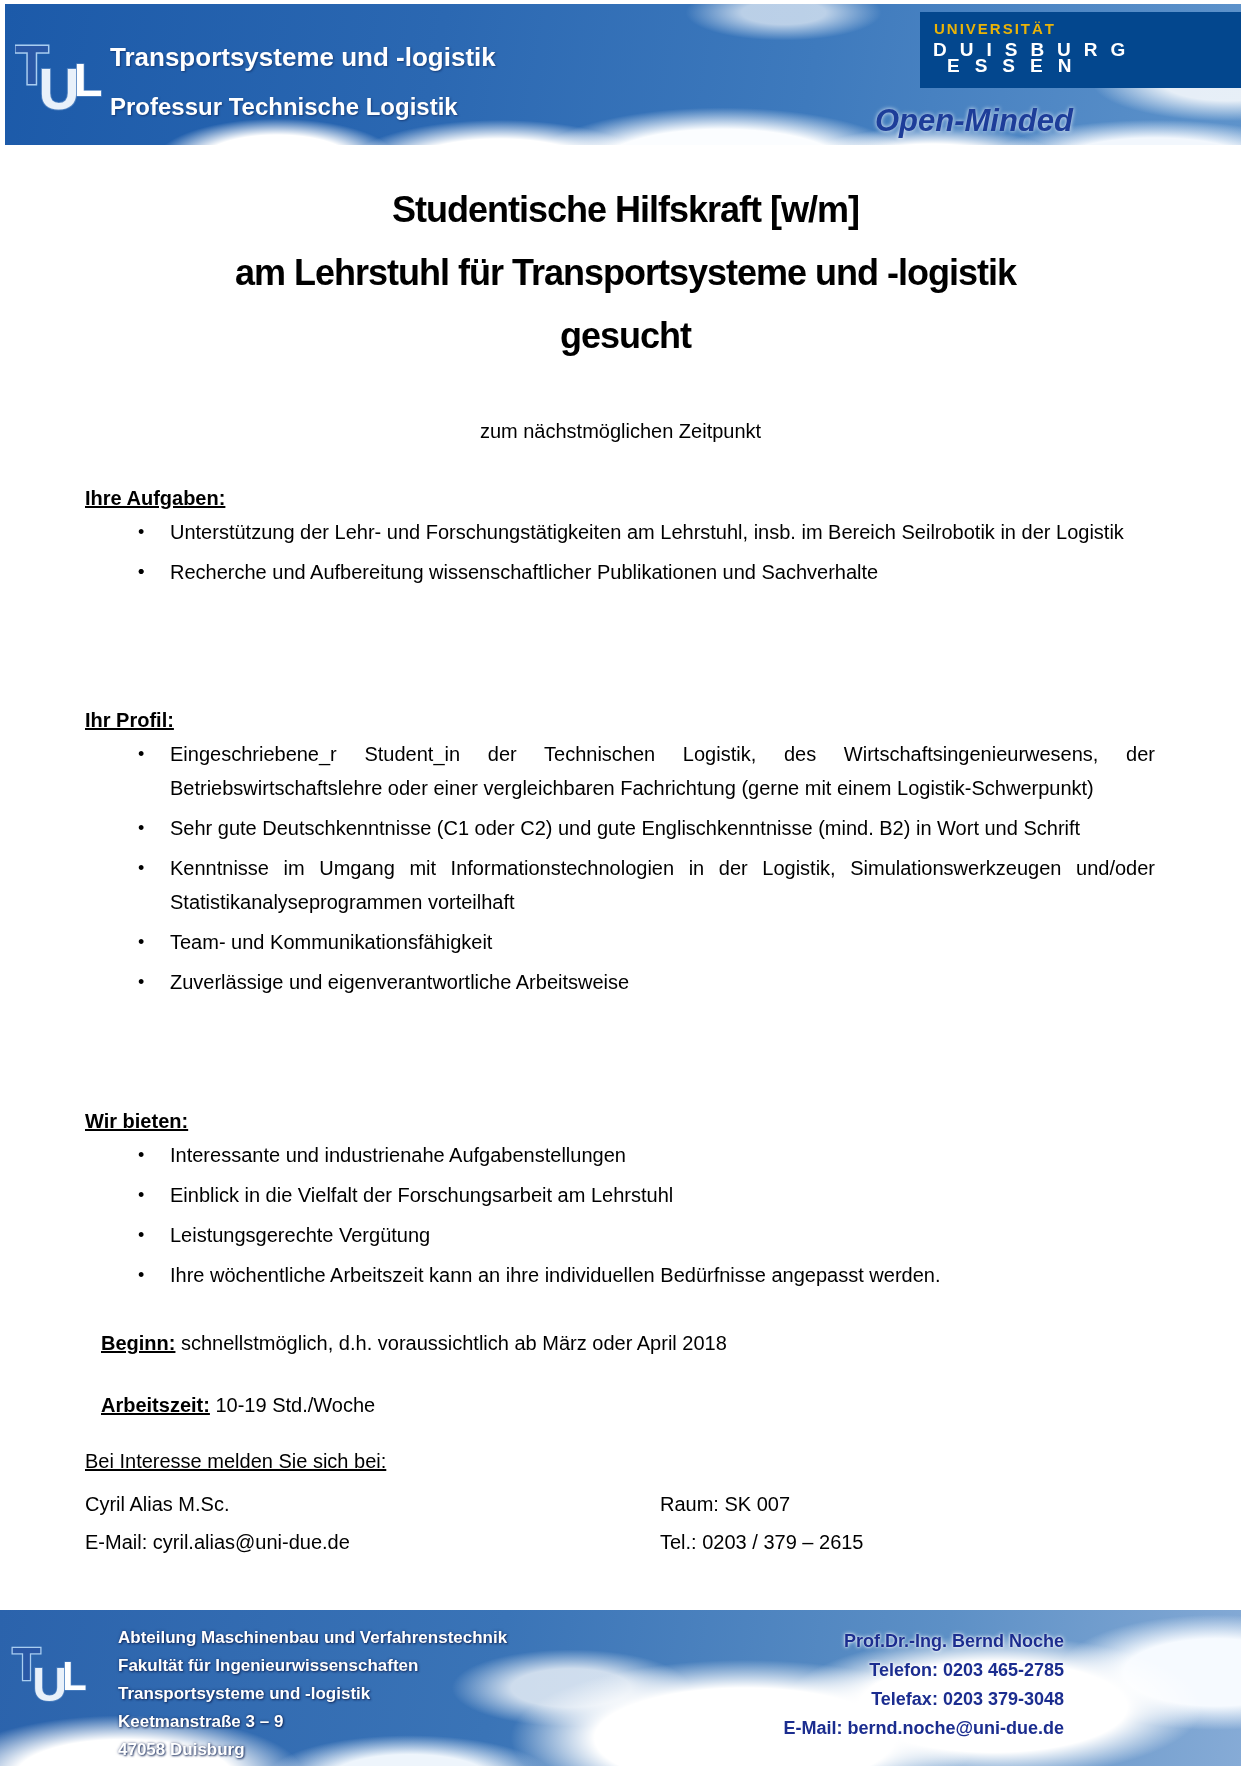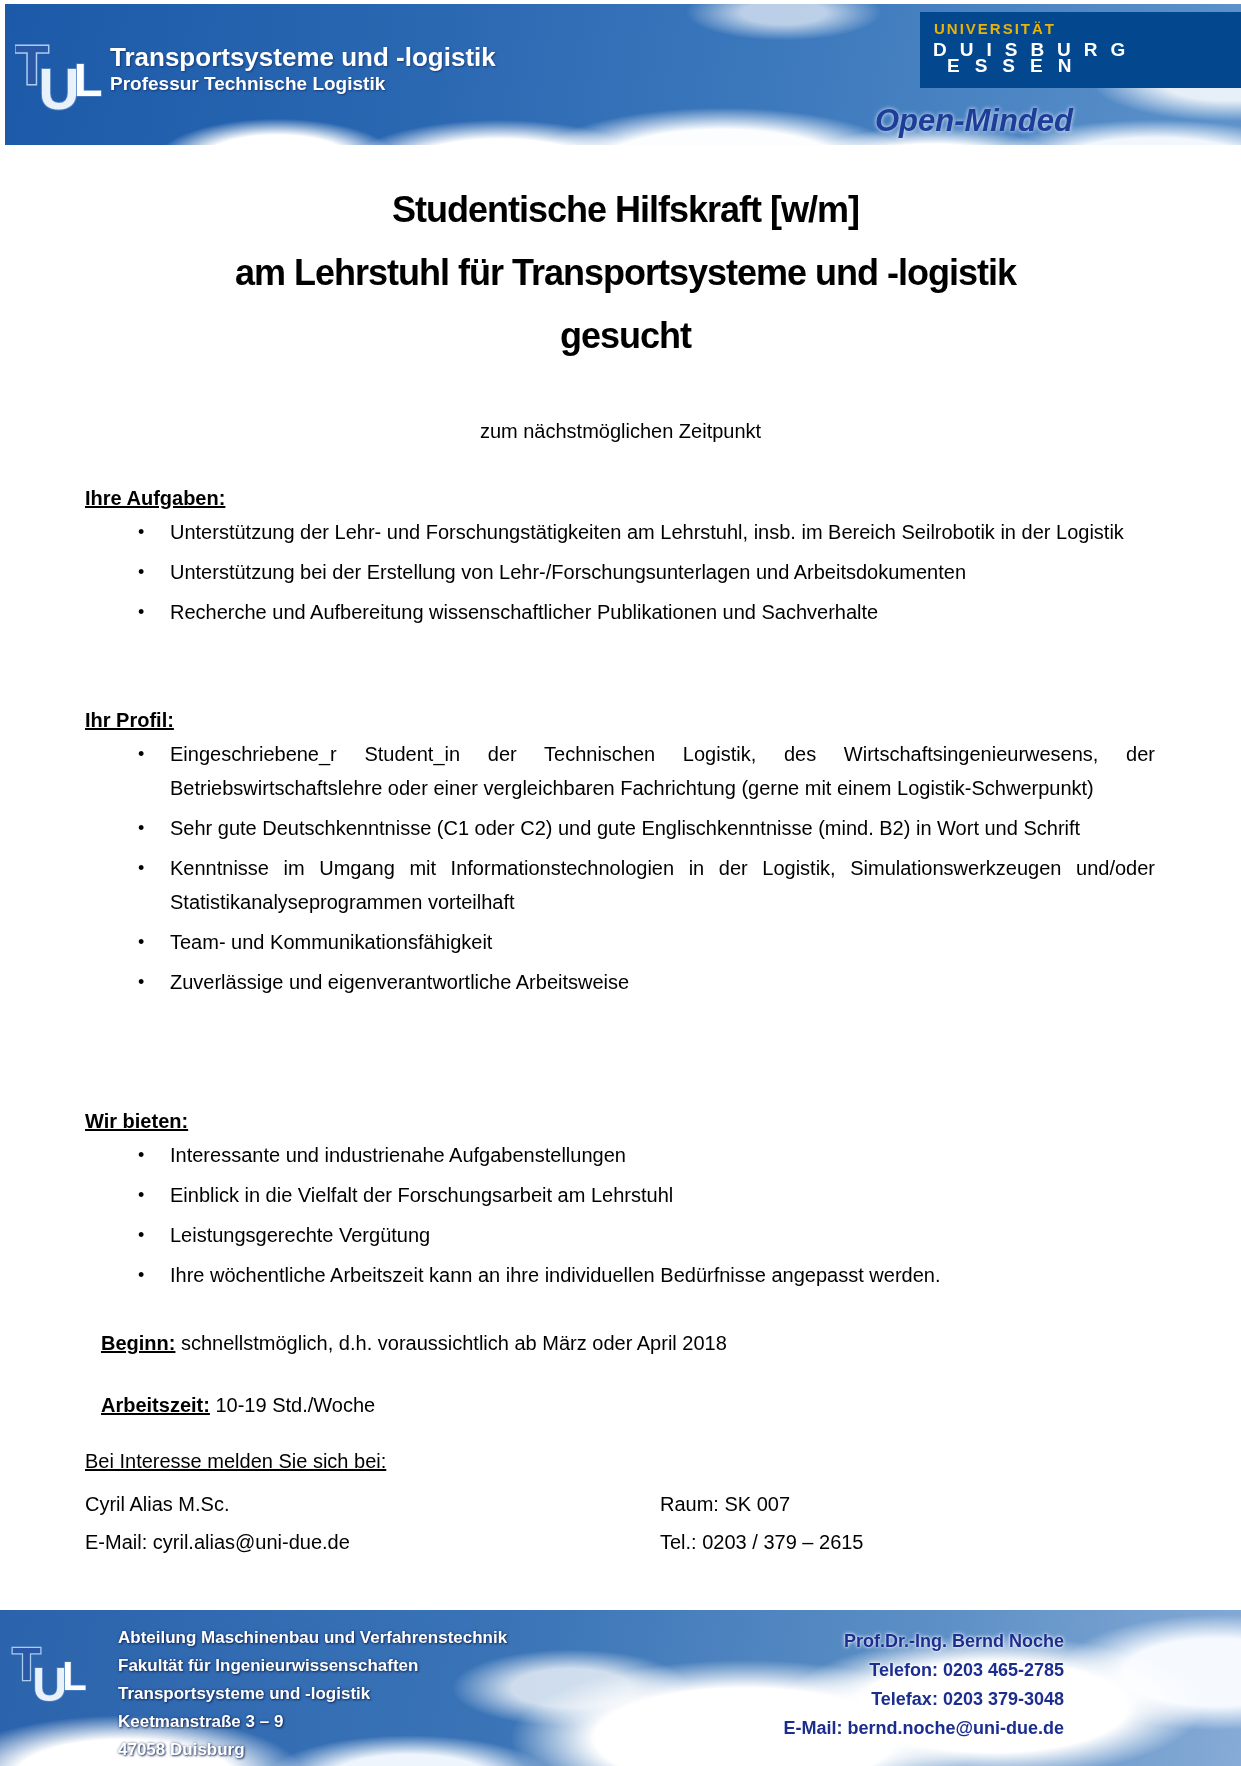--- a/index.html
+++ b/index.html
@@ -27,21 +27,21 @@
       radial-gradient(190px 55px at 99% 55%, rgba(255,255,255,.85) 35%, rgba(255,255,255,0) 72%),
       linear-gradient(100deg, #1c5aa9 0%, #2b68b2 35%, #3e7abd 65%, #5e93cb 100%);
   }
   .tul-logo { position: absolute; }
   .tul-logo.in-header { left: 10px; top: 30px; width: 98px; height: 84px; }
   .tul-logo svg { width: 100%; height: 100%; }
   .tul-logo text { font-family: "Liberation Sans", sans-serif; font-weight: bold; }
 
   .chair-titles { position: absolute; left: 105px; top: 38px; }
   .chair-title    { font-size: 26px; font-weight: bold; color: #fff; text-shadow: 1px 1px 2px rgba(15,40,90,.65); }
-  .chair-subtitle { font-size: 19px; font-weight: bold; color: #fff; margin-top: 0; text-shadow: 1px 1px 2px rgba(15,40,90,.65); }
+  .chair-subtitle { font-size: 24px; font-weight: bold; color: #fff; margin-top: 20px; text-shadow: 1px 1px 2px rgba(15,40,90,.65); }
 
   .ude-box {
     position: absolute; left: 915px; right: 0; top: 8px; height: 76px;
     background: #03478e;
   }
   .ude-line1 { position: absolute; left: 14px; top: 8px;  font-size: 15px; font-weight: bold; color: #eab308; letter-spacing: 2px; }
   .ude-line2 { position: absolute; left: 13px; top: 27px; font-size: 19px; font-weight: bold; color: #fff; letter-spacing: 13px; }
   .ude-line3 { position: absolute; left: 27px; top: 43px; font-size: 19px; font-weight: bold; color: #fff; letter-spacing: 15px; }
   .open-minded {
     position: absolute; right: 168px; top: 99px;
@@ -137,21 +137,21 @@
     <div class="title-line">Studentische Hilfskraft [w/m]</div>
     <div class="title-line">am Lehrstuhl für Transportsysteme und -logistik</div>
     <div class="title-line">gesucht</div>
   </div>
   <div class="subtitle">zum nächstmöglichen Zeitpunkt</div>
 
   <div class="doc-section sec-aufgaben">
     <div class="sec-heading">Ihre Aufgaben:</div>
     <ul class="bullet-list">
       <li class="bullet-item"><span class="dot">•</span><span>Unterstützung der Lehr- und Forschungstätigkeiten am Lehrstuhl, insb. im Bereich Seilrobotik in der Logistik</span></li>
-      <li class="bullet-item"><span class="dot">•</span><span>Unterstützung bei der Erstellung von Lehr-/Forschungsunterlagen und Arbeitsdokumenten</span></li>
+      <li class="bullet-item"><span class="dot">•</span></li>
       <li class="bullet-item"><span class="dot">•</span><span>Recherche und Aufbereitung wissenschaftlicher Publikationen und Sachverhalte</span></li>
     </ul>
   </div>
 
   <div class="doc-section sec-profil">
     <div class="sec-heading">Ihr Profil:</div>
     <ul class="bullet-list">
       <li class="bullet-item"><span class="dot">•</span><span>Eingeschriebene_r Student_in der Technischen Logistik, des Wirtschaftsingenieurwesens, der Betriebswirtschaftslehre oder einer vergleichbaren Fachrichtung (gerne mit einem Logistik-Schwerpunkt)</span></li>
       <li class="bullet-item"><span class="dot">•</span><span>Sehr gute Deutschkenntnisse (C1 oder C2) und gute Englischkenntnisse (mind. B2) in Wort und Schrift</span></li>
       <li class="bullet-item"><span class="dot">•</span><span>Kenntnisse im Umgang mit Informationstechnologien in der Logistik, Simulationswerkzeugen und/oder Statistikanalyseprogrammen vorteilhaft</span></li>

